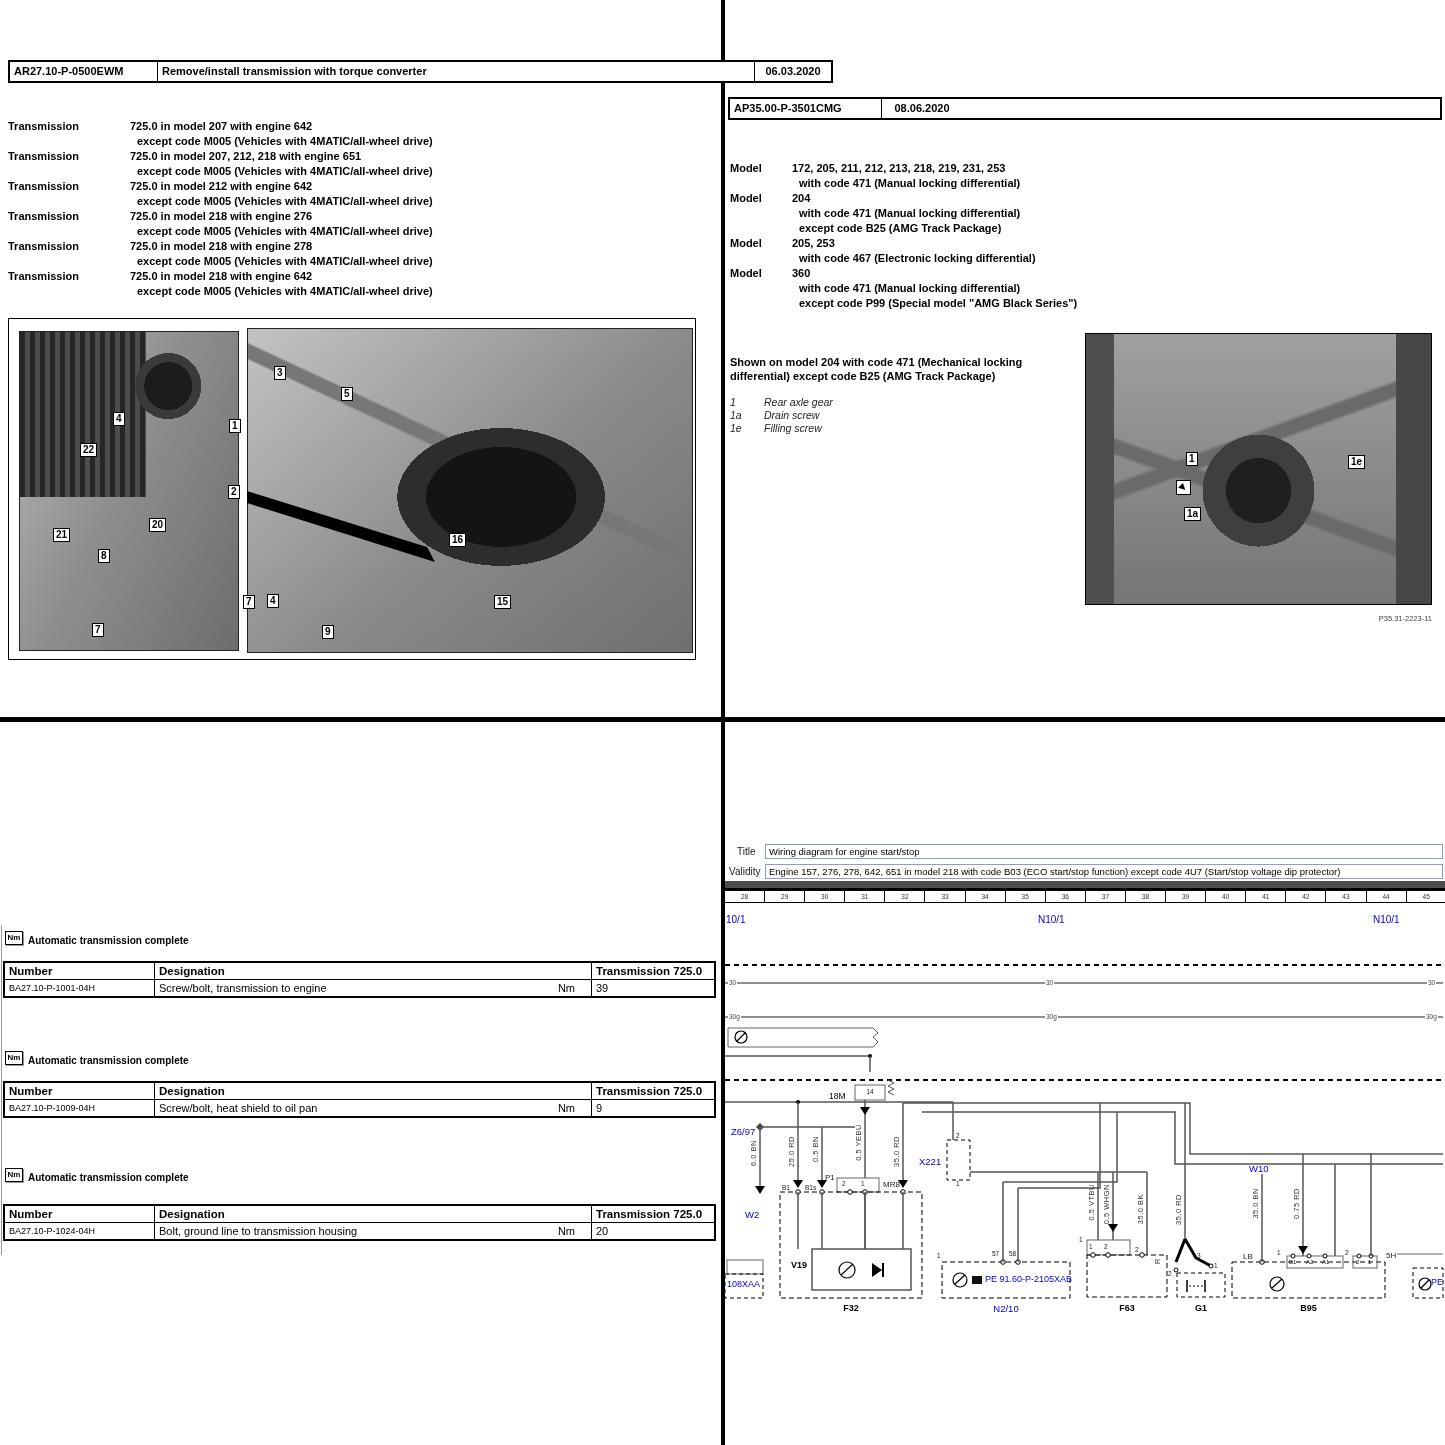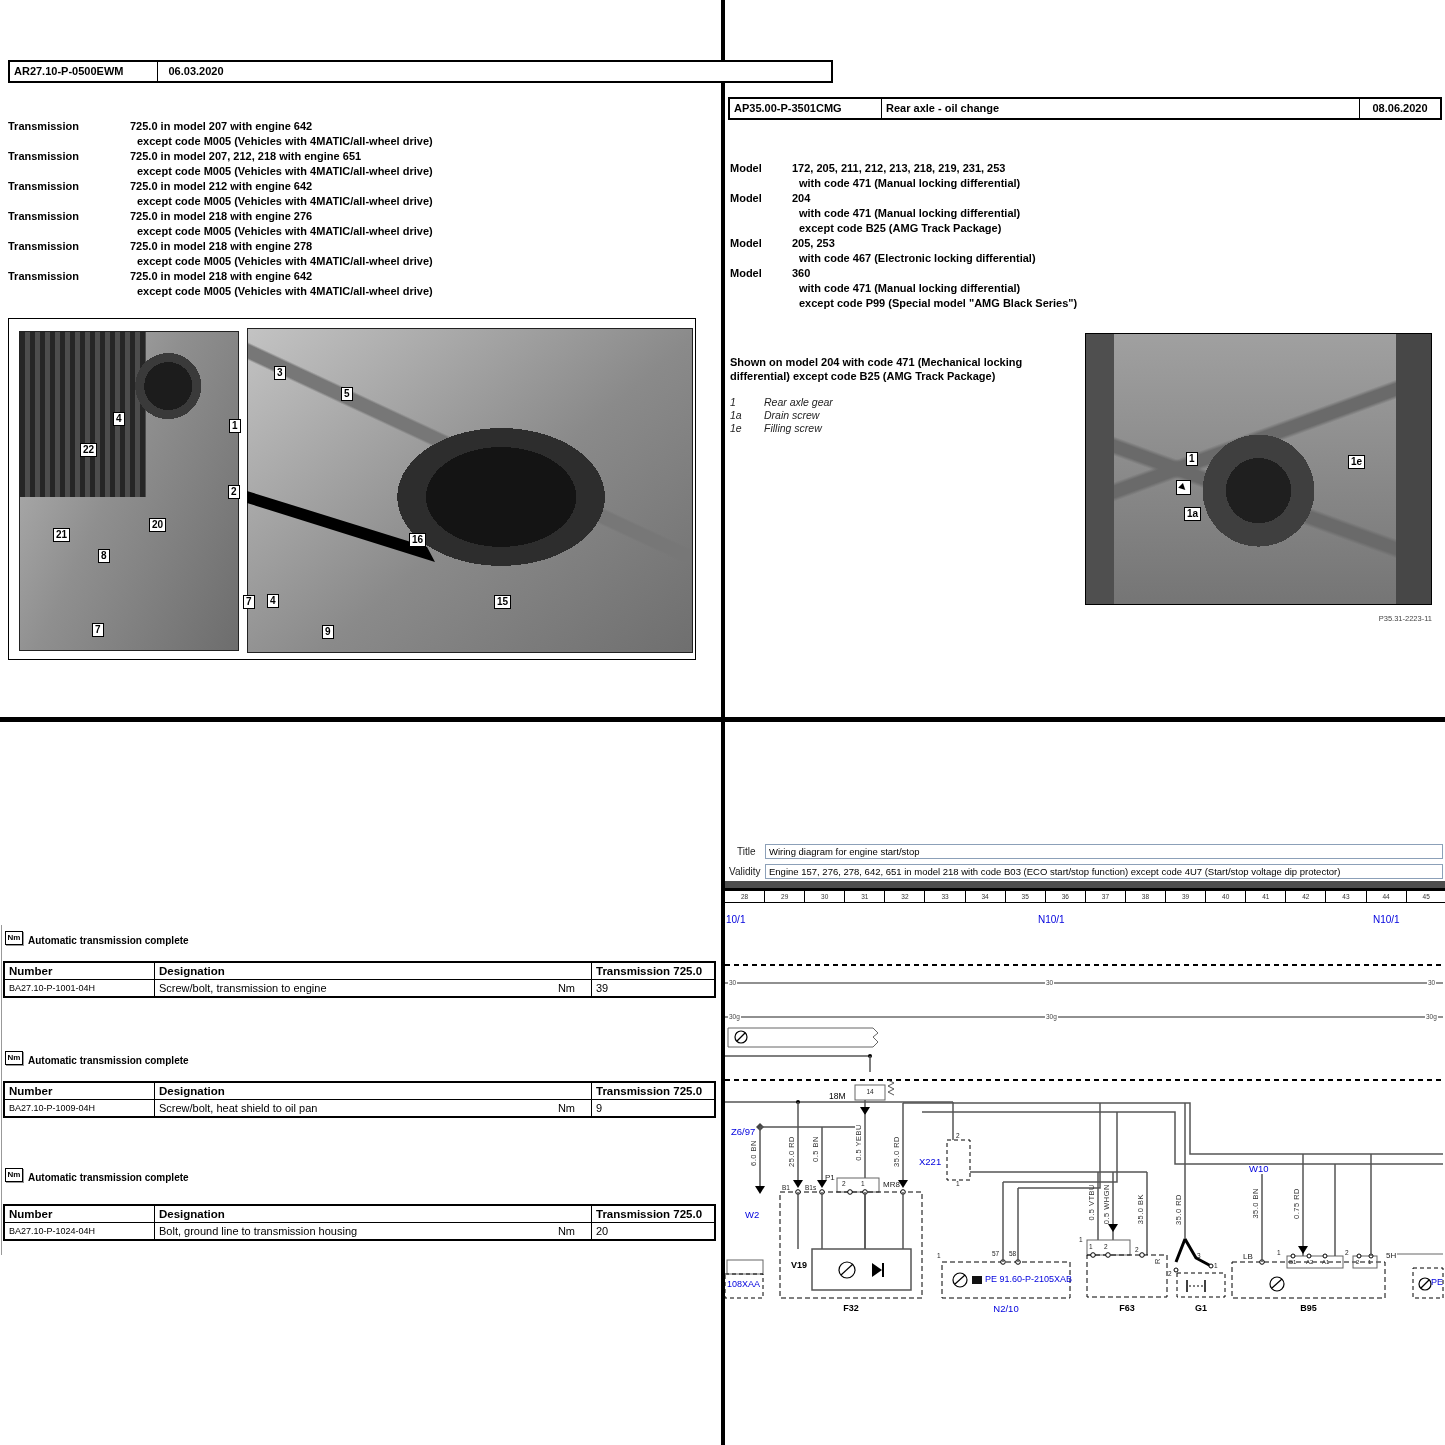--- a/index.html
+++ b/index.html
@@ -63,20 +63,21 @@
 </style>
 </head>
 <body>
 
 <div class="stage">
   <div class="vdiv"></div>
   <div class="hdiv"></div>
 
   <div class="dochdr" style="left:8px;top:60px;width:825px;">
     <div class="cell" style="flex:0 0 148px;">AR27.10-P-0500EWM</div>
+    <div class="cell" style="flex:1;">Remove/install transmission with torque converter</div>
     <div class="cell" style="flex:0 0 76px;">06.03.2020</div>
   </div>
 
   <div class="abs" style="left:8px;top:119px;width:706px;">
     <div class="specrow">
       <span class="lbl">Transmission</span>
       <div>
           <div>725.0 in model 207 with engine 642</div>
            <div class="note">except code M005 (Vehicles with 4MATIC/all-wheel drive)</div>
         </div>
@@ -135,30 +136,29 @@
     <span class="co" style="left:104px;top:93px;">4</span>
     <span class="co" style="left:71px;top:124px;">22</span>
     <span class="co" style="left:44px;top:209px;">21</span>
     <span class="co" style="left:140px;top:199px;">20</span>
     <span class="co" style="left:89px;top:230px;">8</span>
     <span class="co" style="left:83px;top:304px;">7</span>
     <span class="co" style="left:265px;top:47px;">3</span>
     <span class="co" style="left:332px;top:68px;">5</span>
     <span class="co" style="left:220px;top:100px;">1</span>
     <span class="co" style="left:219px;top:166px;">2</span>
-    <span class="co" style="left:400px;top:214px;">16</span>
+    <span class="co" style="left:440px;top:214px;">16</span>
     <span class="co" style="left:234px;top:276px;">7</span>
     <span class="co" style="left:258px;top:275px;">4</span>
     <span class="co" style="left:313px;top:306px;">9</span>
     <span class="co" style="left:485px;top:276px;">15</span>
   </div>
 
   <div class="dochdr" style="left:728px;top:97px;width:714px;">
     <div class="cell" style="flex:0 0 152px;">AP35.00-P-3501CMG</div>
-    <div class="cell" style="flex:1;">Rear axle - oil change</div>
     <div class="cell" style="flex:0 0 80px;">08.06.2020</div>
   </div>
 
   <div class="abs" style="left:730px;top:161px;width:360px;">
     <div class="specrow mrow">
       <span class="lbl">Model</span>
       <div>
           <div>172, 205, 211, 212, 213, 218, 219, 231, 253</div>
            <div class="note">with code 471 (Manual locking differential)</div>
            <div class="note"></div>

